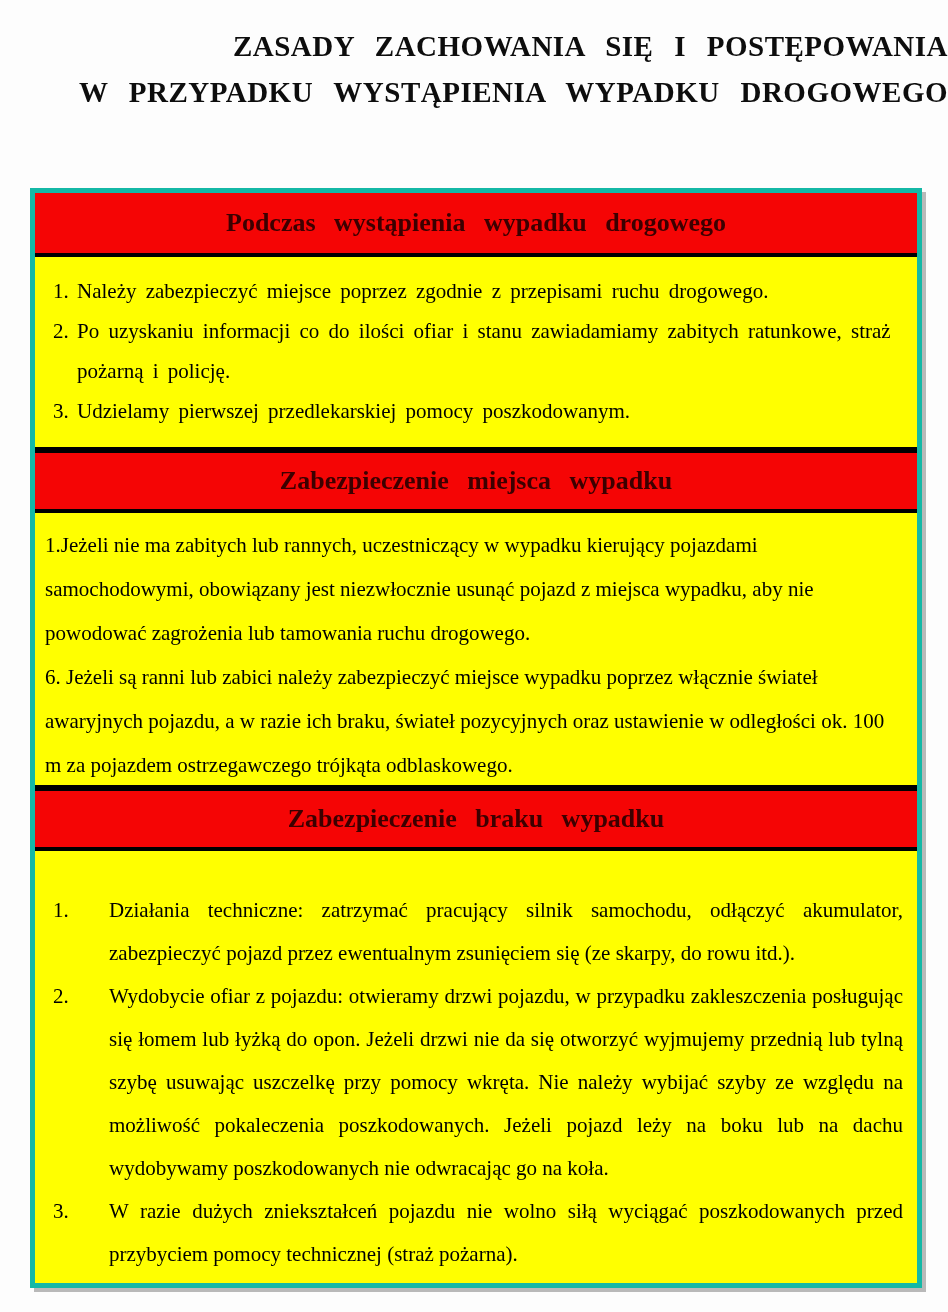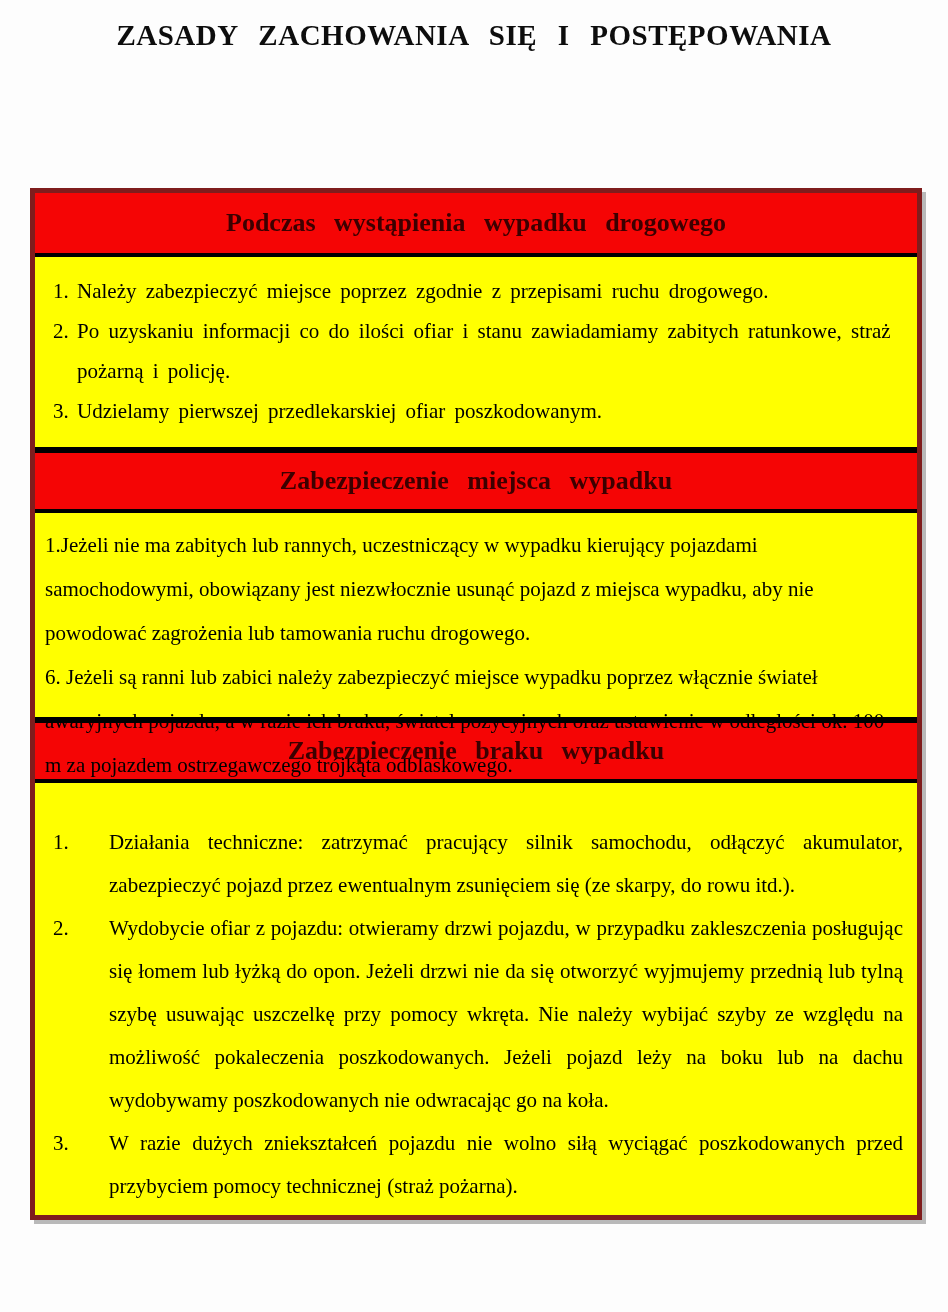--- a/index.html
+++ b/index.html
@@ -4,71 +4,72 @@
 <style>
   * { margin:0; padding:0; box-sizing:border-box; }
   html,body { background:#ffffff; }
   .page {
     position:relative; width:948px; height:1312px; margin:0 auto;
     background:#fdfdfd; overflow:hidden;
     font-family:"Liberation Serif","DejaVu Serif",serif;
     color:#000;
   }
   .doc-title {
-    padding-top:13px; text-align:center;
+    padding-top:24px; text-align:right;
     font-weight:bold; font-size:29px; line-height:1.58;
     letter-spacing:0.5px; word-spacing:13px; color:#0d0d0d;
   }
   .box {
     position:absolute; left:30px; top:188px; width:892px;
-    border:5px solid #7f1d1d; background:#f9a8d4;
+    border:5px solid #14b8a6; background:#f9a8d4;
     box-shadow:4px 4px 0 #b9b9b9;
   }
   .hdr {
     height:64px; display:flex; align-items:center; justify-content:center;
     background:#f50505; border-bottom:4px solid #000;
     font-weight:bold; font-size:26px; word-spacing:12px; color:#3c0000;
   }
   .hdr.mid { height:66px; border-top:6px solid #000; }
   .bod { background:#ffff00; font-size:21px; }
   .bod.s1 { height:190px; padding:14px 14px 0 6px; line-height:40px; word-spacing:4px; }
-  .bod.s2 { height:204px; padding:10px 12px 0 10px; line-height:44px; }
+  .bod.s2 { height:272px; padding:10px 12px 0 10px; line-height:44px; }
   .bod.s3 { height:432px; padding:38px 14px 0 6px; line-height:43px; }
   .li { display:flex; }
   .li .n { flex:0 0 36px; padding-left:12px; }
   .li .t { flex:1; }
   .s3 .li .t { text-align:justify;margin-left:32px; }
   .s2 p { margin:0; }
 </style>
 </head>
 <body>
 
 <div class="page">
 
   <div class="doc-title">
     <div>ZASADY ZACHOWANIA SIĘ I POSTĘPOWANIA</div>
+    <div>W PRZYPADKU WYSTĄPIENIA WYPADKU DROGOWEGO</div>
   </div>
 
   <div class="box">
 
     <div class="hdr">
       <span>Podczas wystąpienia wypadku drogowego</span>
     </div>
     <div class="bod s1">
       <div class="li">
         <span class="n">1.</span>
         <span class="t">Należy zabezpieczyć miejsce poprzez zgodnie z przepisami ruchu drogowego.</span>
       </div>
       <div class="li">
         <span class="n">2.</span>
         <span class="t">Po uzyskaniu informacji co do ilości ofiar i stanu zawiadamiamy zabitych ratunkowe, straż pożarną i policję.</span>
       </div>
       <div class="li">
         <span class="n">3.</span>
-        <span class="t">Udzielamy pierwszej przedlekarskiej ofiar poszkodowanym.</span>
+        <span class="t">Udzielamy pierwszej przedlekarskiej pomocy poszkodowanym.</span>
       </div>
     </div>
 
     <div class="hdr mid">
       <span>Zabezpieczenie miejsca wypadku</span>
     </div>
     <div class="bod s2">
       <p>1.Jeżeli nie ma zabitych lub rannych, uczestniczący w wypadku kierujący pojazdami samochodowymi, obowiązany jest niezwłocznie usunąć pojazd z miejsca wypadku, aby nie powodować zagrożenia lub tamowania ruchu drogowego.</p>
       <p>6. Jeżeli są ranni lub zabici należy zabezpieczyć miejsce wypadku poprzez włącznie świateł awaryjnych pojazdu, a w razie ich braku, świateł pozycyjnych oraz ustawienie w odległości ok. 100 m za pojazdem ostrzegawczego trójkąta odblaskowego.</p>
     </div>

